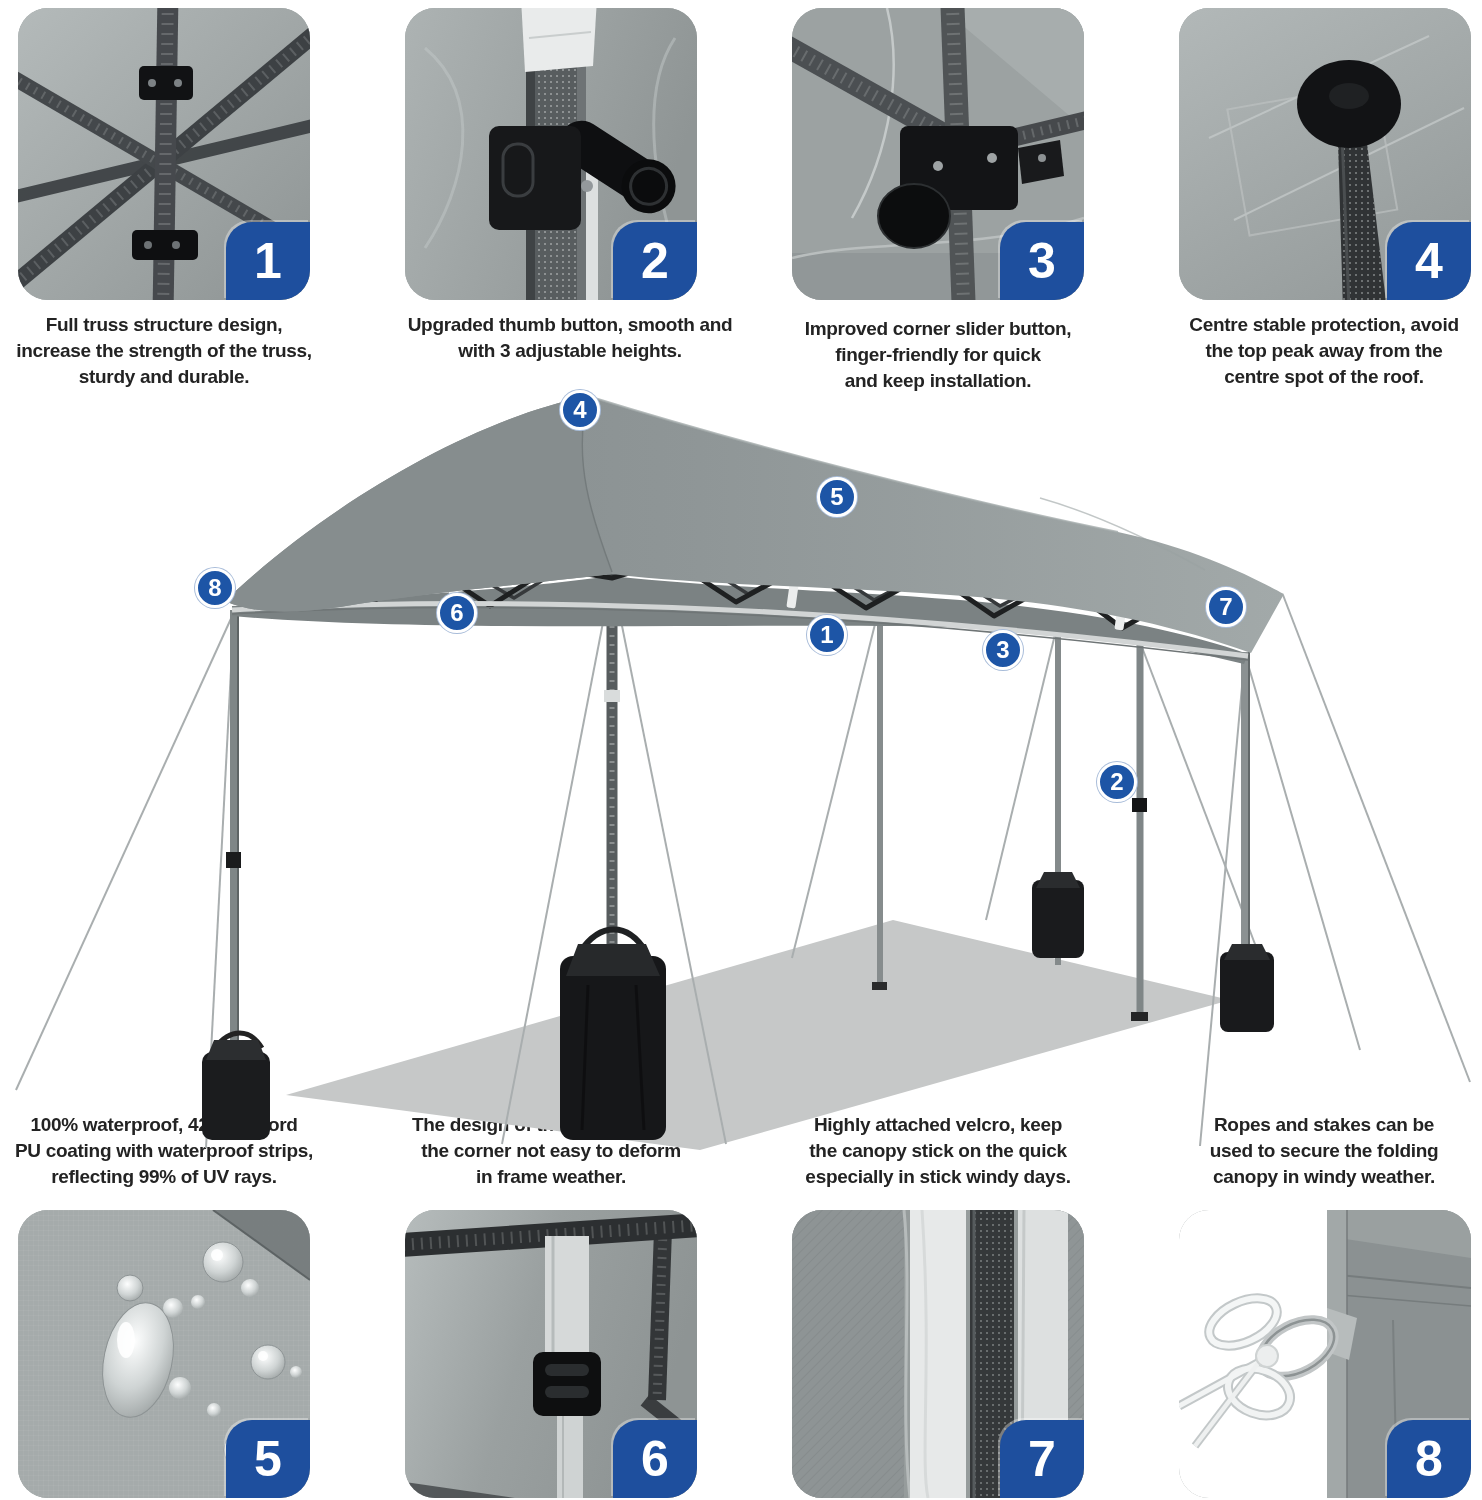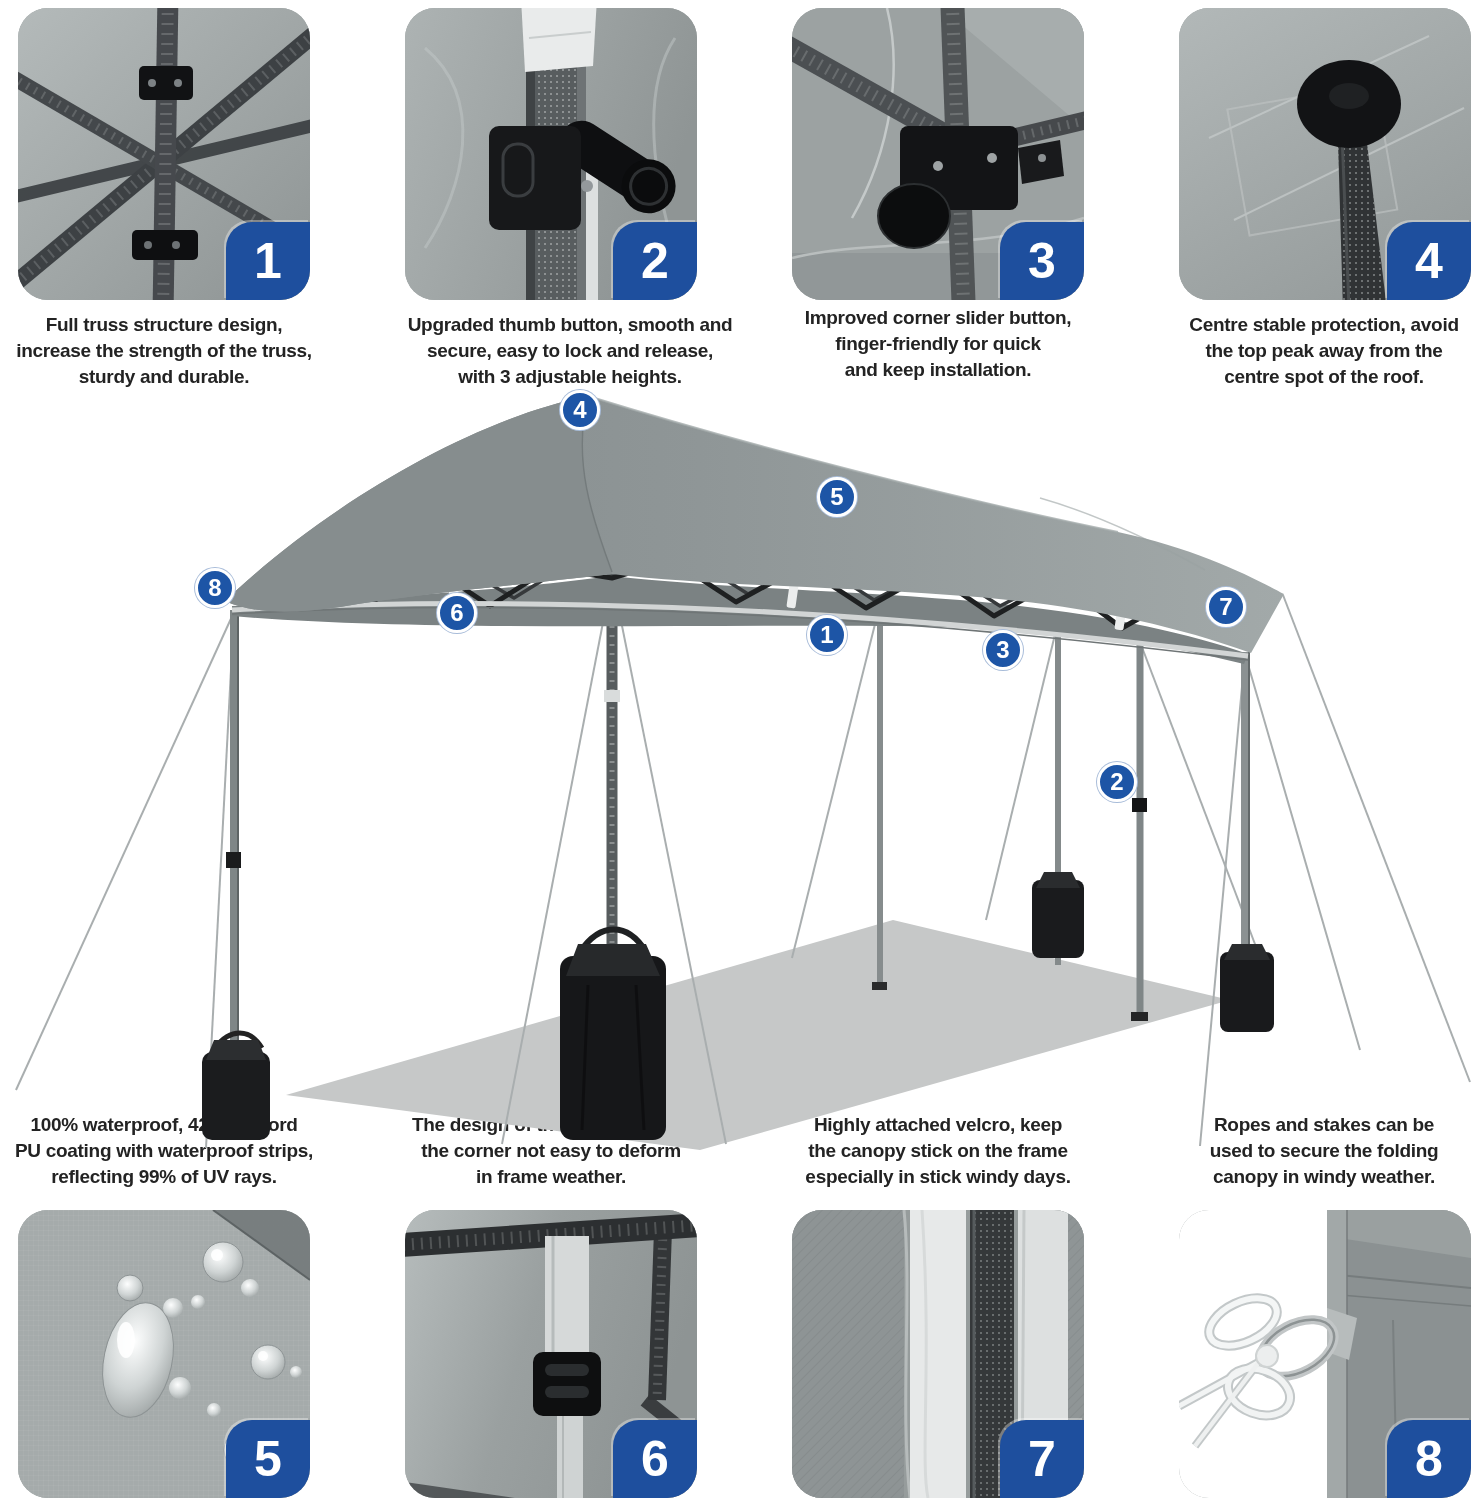--- a/index.html
+++ b/index.html
@@ -153,24 +153,23 @@
     <div class="badge">4</div>
   </div>
 
   <div class="caption" style="left:-36px;top:312px">
     <div>Full truss structure design,</div>
     <div>increase the strength of the truss,</div>
     <div>sturdy and durable.</div>
   </div>
   <div class="caption" style="left:370px;top:312px">
     <div>Upgraded thumb button, smooth and</div>
-    <div>secure, easy to lock and release,</div>
     <div>with 3 adjustable heights.</div>
   </div>
-  <div class="caption" style="left:738px;top:305px">
+  <div class="caption" style="left:738px;top:316px">
     <div>Improved corner slider button,</div>
     <div>finger-friendly for quick</div>
     <div>and keep installation.</div>
   </div>
   <div class="caption" style="left:1124px;top:312px">
     <div>Centre stable protection, avoid</div>
     <div>the top peak away from the</div>
     <div>centre spot of the roof.</div>
   </div>
 
@@ -265,21 +264,21 @@
     <div>PU coating with waterproof strips,</div>
     <div>reflecting 99% of UV rays.</div>
   </div>
   <div class="caption" style="left:351px;top:1112px">
     <div>The design of the buckle makes</div>
     <div>the corner not easy to deform</div>
     <div>in frame weather.</div>
   </div>
   <div class="caption" style="left:738px;top:1112px">
     <div>Highly attached velcro, keep</div>
-    <div>the canopy stick on the frame</div>
+    <div>the canopy stick on the quick</div>
     <div>especially in stick windy days.</div>
   </div>
   <div class="caption" style="left:1124px;top:1112px">
     <div>Ropes and stakes can be</div>
     <div>used to secure the folding</div>
     <div>canopy in windy weather.</div>
   </div>
 
   <div class="tile row-bottom" style="left:18px">
     <svg width="292" height="288" viewBox="0 0 292 288">

